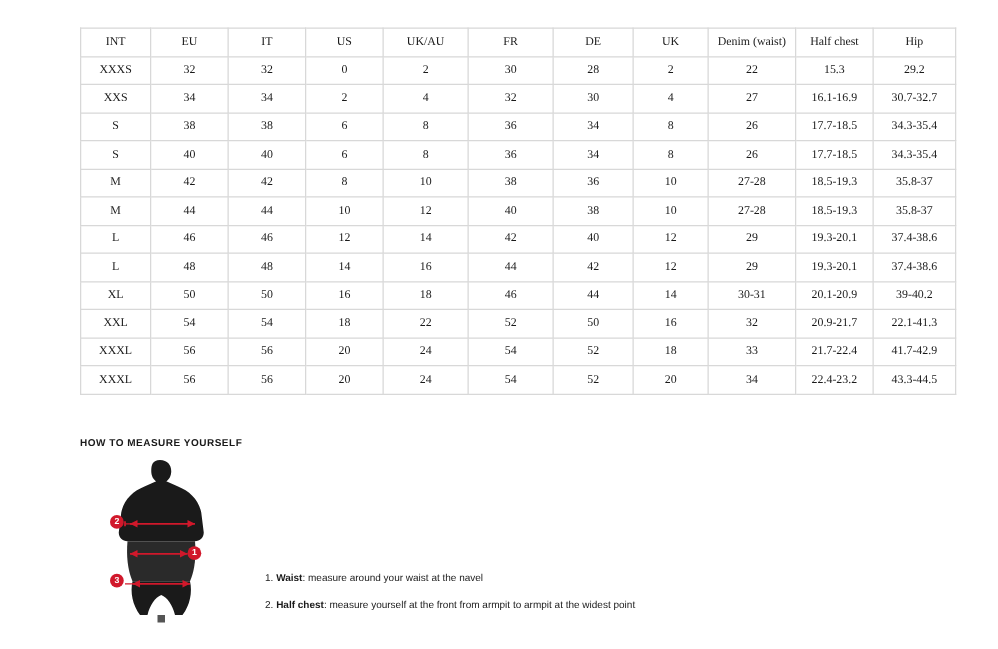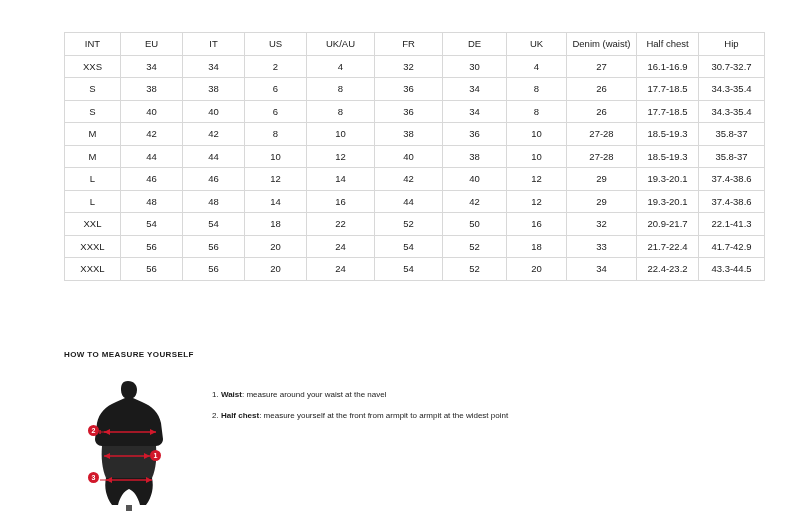--- a/index.html
+++ b/index.html
@@ -11,22 +11,23 @@
     width: 798px;
     height: 519px;
     font-family: "Liberation Sans", sans-serif;
     color: #1a1a1a;
     position: relative;
     overflow: hidden;
   }
   #size-table-wrap {
     position: absolute;
     left: 64px;
-    top: 32px;
+    top: 22px;
     width: 670px;
+    font-family: Liberation Serif, serif;
   }
   table.size-table {
     border-collapse: collapse;
     width: 670px;
     table-layout: fixed;
   }
   table.size-table th,
   table.size-table td {
     border: 1px solid #d8d8d8;
     height: 21.5px;
@@ -58,26 +59,26 @@
     position: absolute;
     left: 64px;
     top: 350px;
     width: 680px;
   }
   #howto-title {
     font-size: 8px;
     font-weight: bold;
     letter-spacing: 0.4px;
     color: #1a1a1a;
-    margin-bottom: 18px;
+    margin-bottom: 5px;
   }
   #howto-body {
     position: relative;
     display: flex;
-    align-items: flex-start;
+    align-items: flex-end;
   }
   #figure {
     position: relative;
     width: 130px;
     height: 135px;
     flex: 0 0 130px;
   }
   #instructions {
     margin-left: 18px;
     padding-top: 12px;
@@ -133,20 +134,33 @@
           <th>FR</th>
           <th>DE</th>
           <th>UK</th>
           <th>Denim (waist)</th>
           <th>Half chest</th>
           <th>Hip</th>
         </tr>
     </thead>
     <tbody id="table-body">
         <tr>
+          <td>XXXS</td>
+          <td>32</td>
+          <td>32</td>
+          <td>0</td>
+          <td>2</td>
+          <td>30</td>
+          <td>28</td>
+          <td>2</td>
+          <td>22</td>
+          <td>15.3</td>
+          <td>29.2</td>
+        </tr>
+        <tr>
           <td>XXS</td>
           <td>34</td>
           <td>34</td>
           <td>2</td>
           <td>4</td>
           <td>32</td>
           <td>30</td>
           <td>4</td>
           <td>27</td>
           <td>16.1-16.9</td>
@@ -224,20 +238,33 @@
           <td>14</td>
           <td>16</td>
           <td>44</td>
           <td>42</td>
           <td>12</td>
           <td>29</td>
           <td>19.3-20.1</td>
           <td>37.4-38.6</td>
         </tr>
         <tr>
+          <td>XL</td>
+          <td>50</td>
+          <td>50</td>
+          <td>16</td>
+          <td>18</td>
+          <td>46</td>
+          <td>44</td>
+          <td>14</td>
+          <td>30-31</td>
+          <td>20.1-20.9</td>
+          <td>39-40.2</td>
+        </tr>
+        <tr>
           <td>XXL</td>
           <td>54</td>
           <td>54</td>
           <td>18</td>
           <td>22</td>
           <td>52</td>
           <td>50</td>
           <td>16</td>
           <td>32</td>
           <td>20.9-21.7</td>

